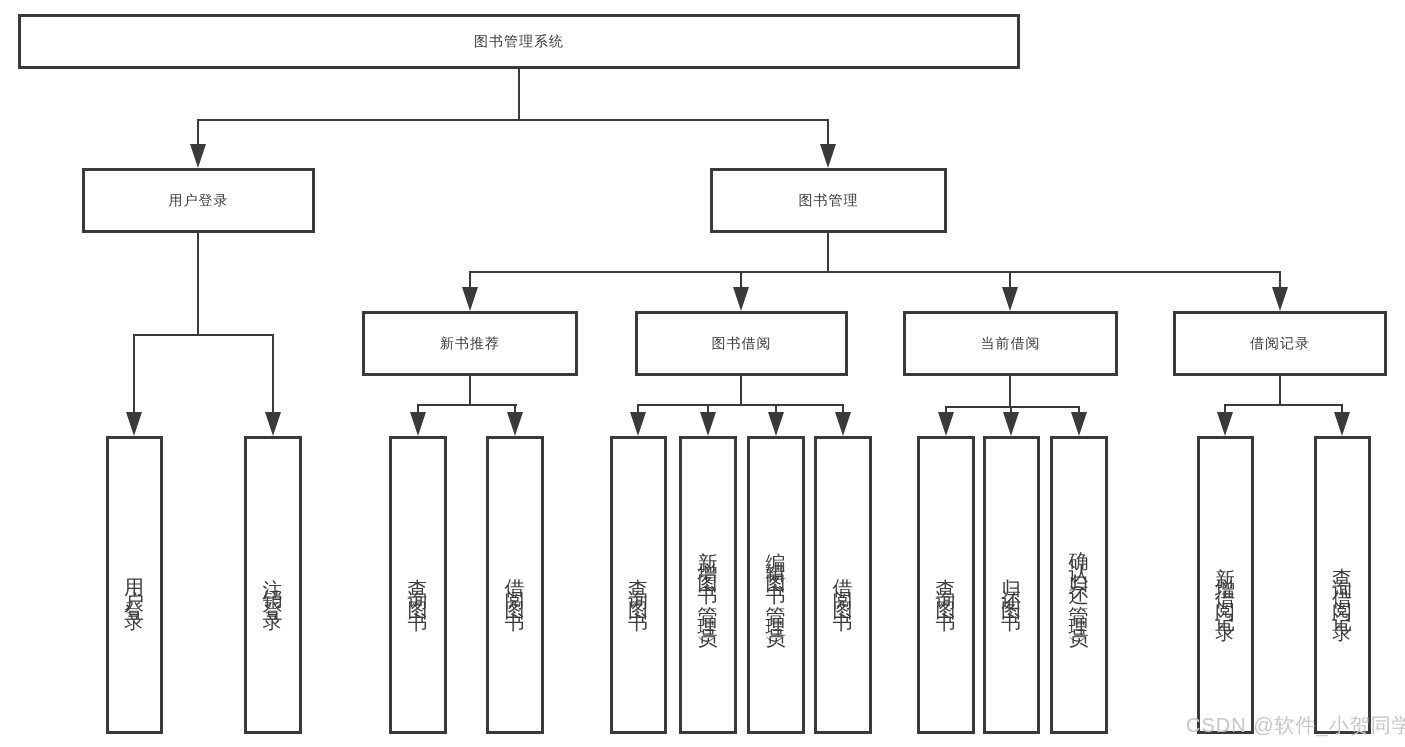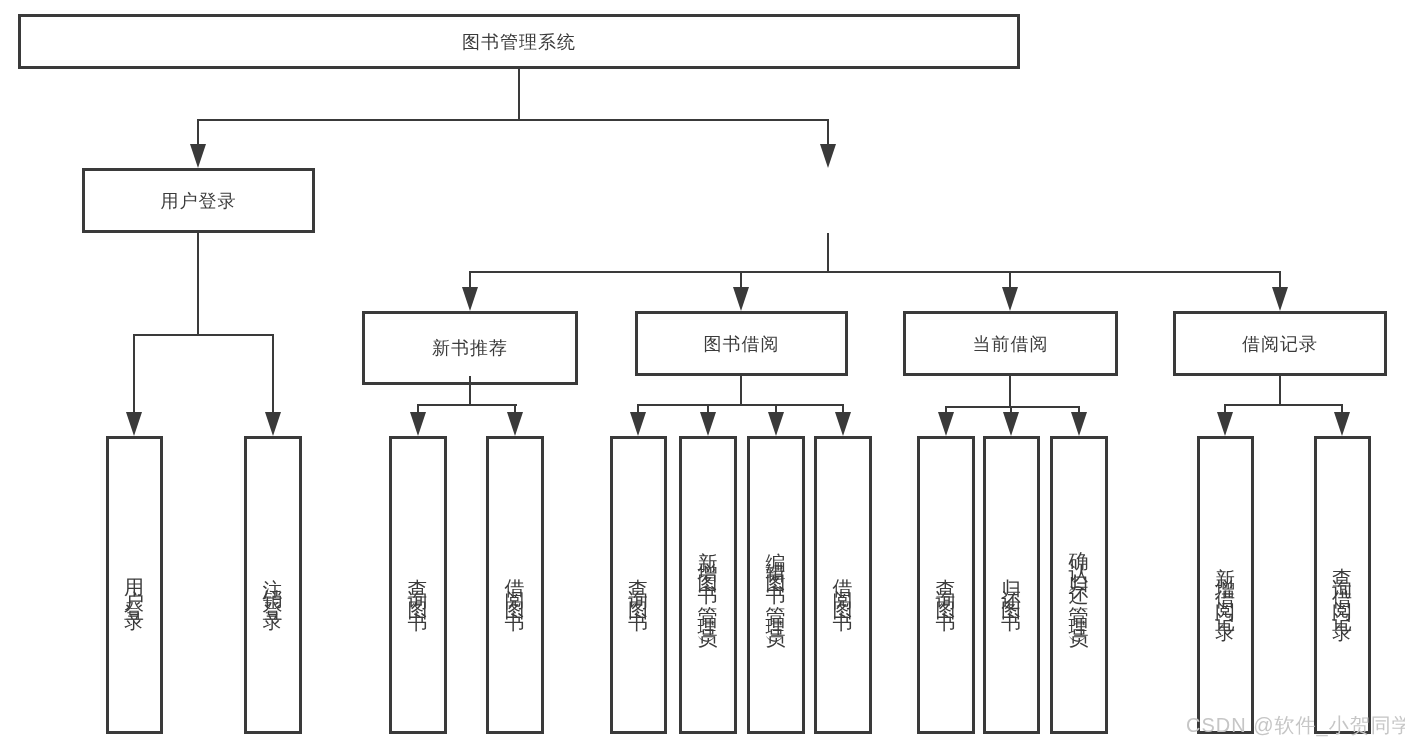--- a/index.html
+++ b/index.html
@@ -7,21 +7,21 @@
     width:1405px;height:747px;position:relative;overflow:hidden;
     font-family:"Liberation Sans","DejaVu Sans",sans-serif;
     color:#3b3b3b;
   }
   .stage{position:absolute;left:0;top:0;width:1405px;height:747px;}
   
   .hbox,.vbox{
     position:absolute;box-sizing:border-box;background:#ffffff;
     border:3px solid #3a3a3a;display:flex;align-items:center;justify-content:center;
   }
-  .hbox span{font-size:18px;letter-spacing:1px;color:#3b3b3b;}
+  .hbox span{font-size:14px;letter-spacing:1px;color:#3b3b3b;}
   .vbox span{
     writing-mode:vertical-rl;text-orientation:mixed;
     font-size:20px;letter-spacing:11px;line-height:1;color:#3b3b3b;
     white-space:nowrap;
   }
   
   .ln{position:absolute;background:#3a3a3a;display:block;}
   .ar{
     position:absolute;display:block;width:0;height:0;
     border-left:8px solid transparent;border-right:8px solid transparent;
@@ -44,40 +44,43 @@
   <i class="ln" style="left:518px;top:68px;width:2px;height:53px"></i>
   <i class="ln" style="left:197px;top:119px;width:632px;height:2px"></i>
   <i class="ln" style="left:197px;top:119px;width:2px;height:27px"></i>
   <i class="ar" style="left:190px;top:144px"></i>
   <i class="ln" style="left:827px;top:119px;width:2px;height:27px"></i>
   <i class="ar" style="left:820px;top:144px"></i>
 
   <div class="hbox" style="left:82px;top:168px;width:233px;height:65px">
     <span>用户登录</span>
   </div>
+  <div class="hbox" style="left:710px;top:168px;width:237px;height:65px">
+    <span>图书管理</span>
+  </div>
 
   <i class="ln" style="left:197px;top:233px;width:2px;height:103px"></i>
   <i class="ln" style="left:133px;top:334px;width:141px;height:2px"></i>
   <i class="ln" style="left:133px;top:334px;width:2px;height:80px"></i>
   <i class="ar" style="left:126px;top:412px"></i>
   <i class="ln" style="left:272px;top:334px;width:2px;height:80px"></i>
   <i class="ar" style="left:265px;top:412px"></i>
 
   <i class="ln" style="left:827px;top:233px;width:2px;height:40px"></i>
   <i class="ln" style="left:469px;top:271px;width:812px;height:2px"></i>
   <i class="ln" style="left:469px;top:271px;width:2px;height:18px"></i>
   <i class="ar" style="left:462px;top:287px"></i>
   <i class="ln" style="left:740px;top:271px;width:2px;height:18px"></i>
   <i class="ar" style="left:733px;top:287px"></i>
   <i class="ln" style="left:1009px;top:271px;width:2px;height:18px"></i>
   <i class="ar" style="left:1002px;top:287px"></i>
   <i class="ln" style="left:1279px;top:271px;width:2px;height:18px"></i>
   <i class="ar" style="left:1272px;top:287px"></i>
 
-  <div class="hbox" style="left:362px;top:311px;width:216px;height:74px">
+  <div class="hbox" style="left:362px;top:311px;width:216px;height:65px">
     <span>新书推荐</span>
   </div>
   <div class="hbox" style="left:635px;top:311px;width:213px;height:65px">
     <span>图书借阅</span>
   </div>
   <div class="hbox" style="left:1173px;top:311px;width:214px;height:65px">
     <span>借阅记录</span>
   </div>
   <div class="hbox" style="left:903px;top:311px;width:215px;height:65px">
     <span>当前借阅</span>

